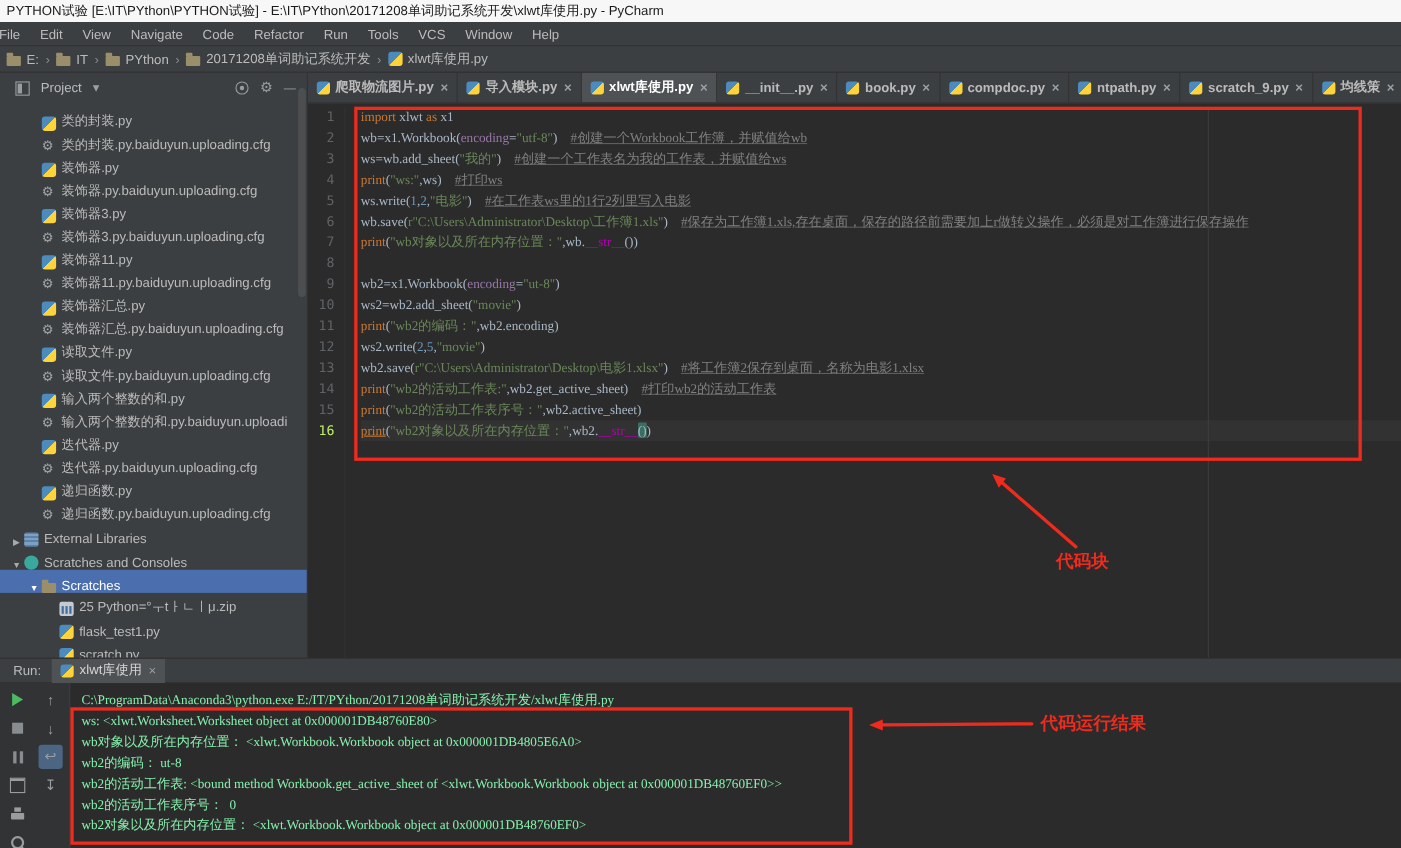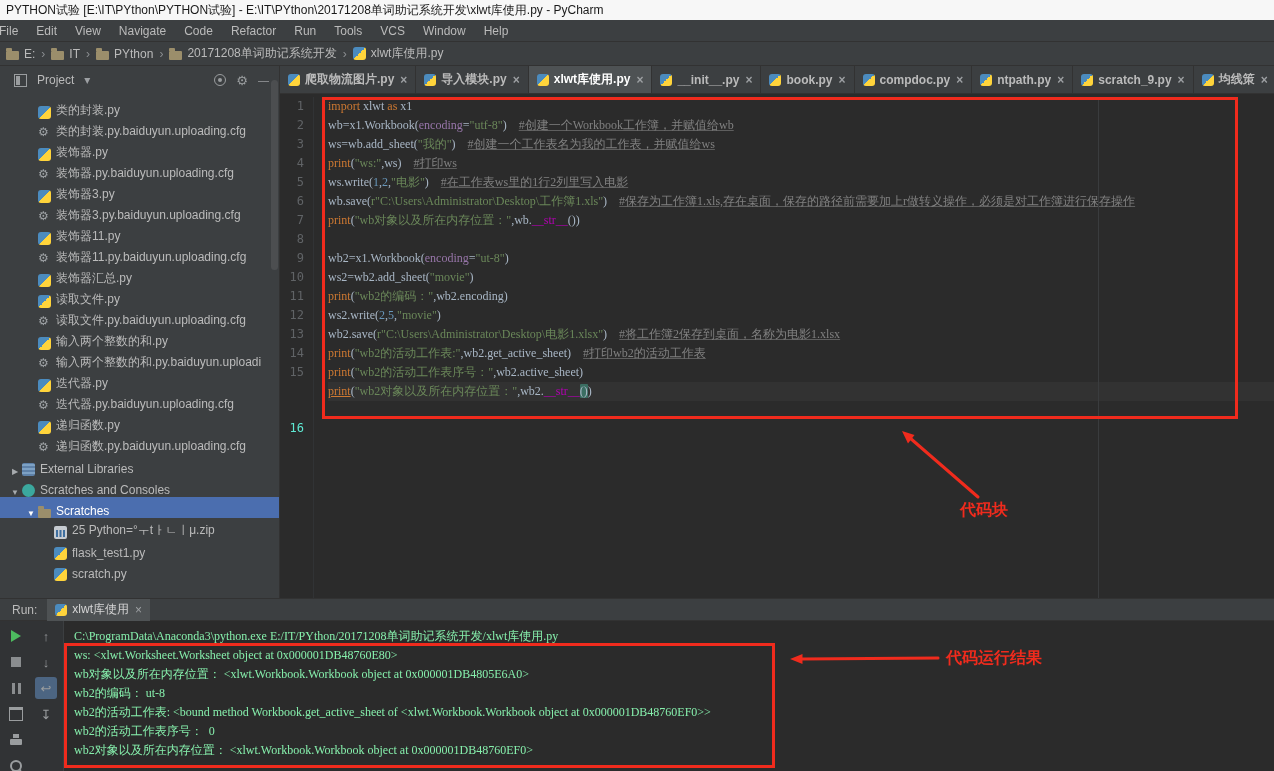--- a/index.html
+++ b/index.html
@@ -59,21 +59,21 @@
   .editor-col{flex:1;min-width:0;display:flex;flex-direction:column;background:#2B2B2B;}
   .tabbar{height:28px;flex:none;background:#3C3F41;display:flex;border-bottom:1px solid #323232;overflow:hidden;font-weight:bold;}
   .tab{display:flex;align-items:center;padding:0 8px;color:#BBBBBB;border-right:1px solid #323232;flex:none;}
   .tab .t-icon{width:12px;height:12px;}
   .tab.active{background:#4E5254;color:#FFFFFF;}
   .close{margin-left:6px;color:#9DA0A3;font-size:12px;line-height:1;}
   .close::before{content:"×";}
   .editor-body{flex:1;display:flex;position:relative;padding-top:3px;overflow:hidden;}
   .gutter{width:34px;flex:none;text-align:right;padding-right:9px;color:#606366;font-family:"DejaVu Sans Mono",monospace;font-size:12px;border-right:1px solid #313335;}
   .gnum{height:19px;line-height:19px;}
-  .gnum.cur{color:#5eead4;margin-top:37px;}
+  .gnum.cur{color:#bef264;}
   .code{flex:1;min-width:0;padding-left:14px;font-family:Liberation Serif, serif;font-size:12px;color:#A9B7C6;position:relative;}
   .cline{height:19px;line-height:19px;white-space:pre;}
   .curline{background:#323232;}
   .seg.k{color:#CC7832;}
   .seg.s{color:#6A8759;}
   .seg.c{color:#808080;text-decoration:underline;text-decoration-color:#5E5E5E;}
   .seg.n{color:#6897BB;}
   .seg.pa{color:#9876AA;}
   .seg.m{color:#B200B2;}
   .seg.u{text-decoration:underline;}
@@ -210,20 +210,25 @@
           <span class="t-icon cfg-icon"></span>
           <span class="tree-label">装饰器11.py.baiduyun.uploading.cfg</span>
         </div>
         <div class="tree-row" style="padding-left: 24px;">
           <span class="tree-arrow"></span>
           <span class="t-icon py-icon"></span>
           <span class="tree-label">装饰器汇总.py</span>
         </div>
         <div class="tree-row" style="padding-left: 24px;">
           <span class="tree-arrow"></span>
+          <span class="t-icon cfg-icon"></span>
+          <span class="tree-label">装饰器汇总.py.baiduyun.uploading.cfg</span>
+        </div>
+        <div class="tree-row" style="padding-left: 24px;">
+          <span class="tree-arrow"></span>
           <span class="t-icon py-icon"></span>
           <span class="tree-label">读取文件.py</span>
         </div>
         <div class="tree-row" style="padding-left: 24px;">
           <span class="tree-arrow"></span>
           <span class="t-icon cfg-icon"></span>
           <span class="tree-label">读取文件.py.baiduyun.uploading.cfg</span>
         </div>
         <div class="tree-row" style="padding-left: 24px;">
           <span class="tree-arrow"></span>

